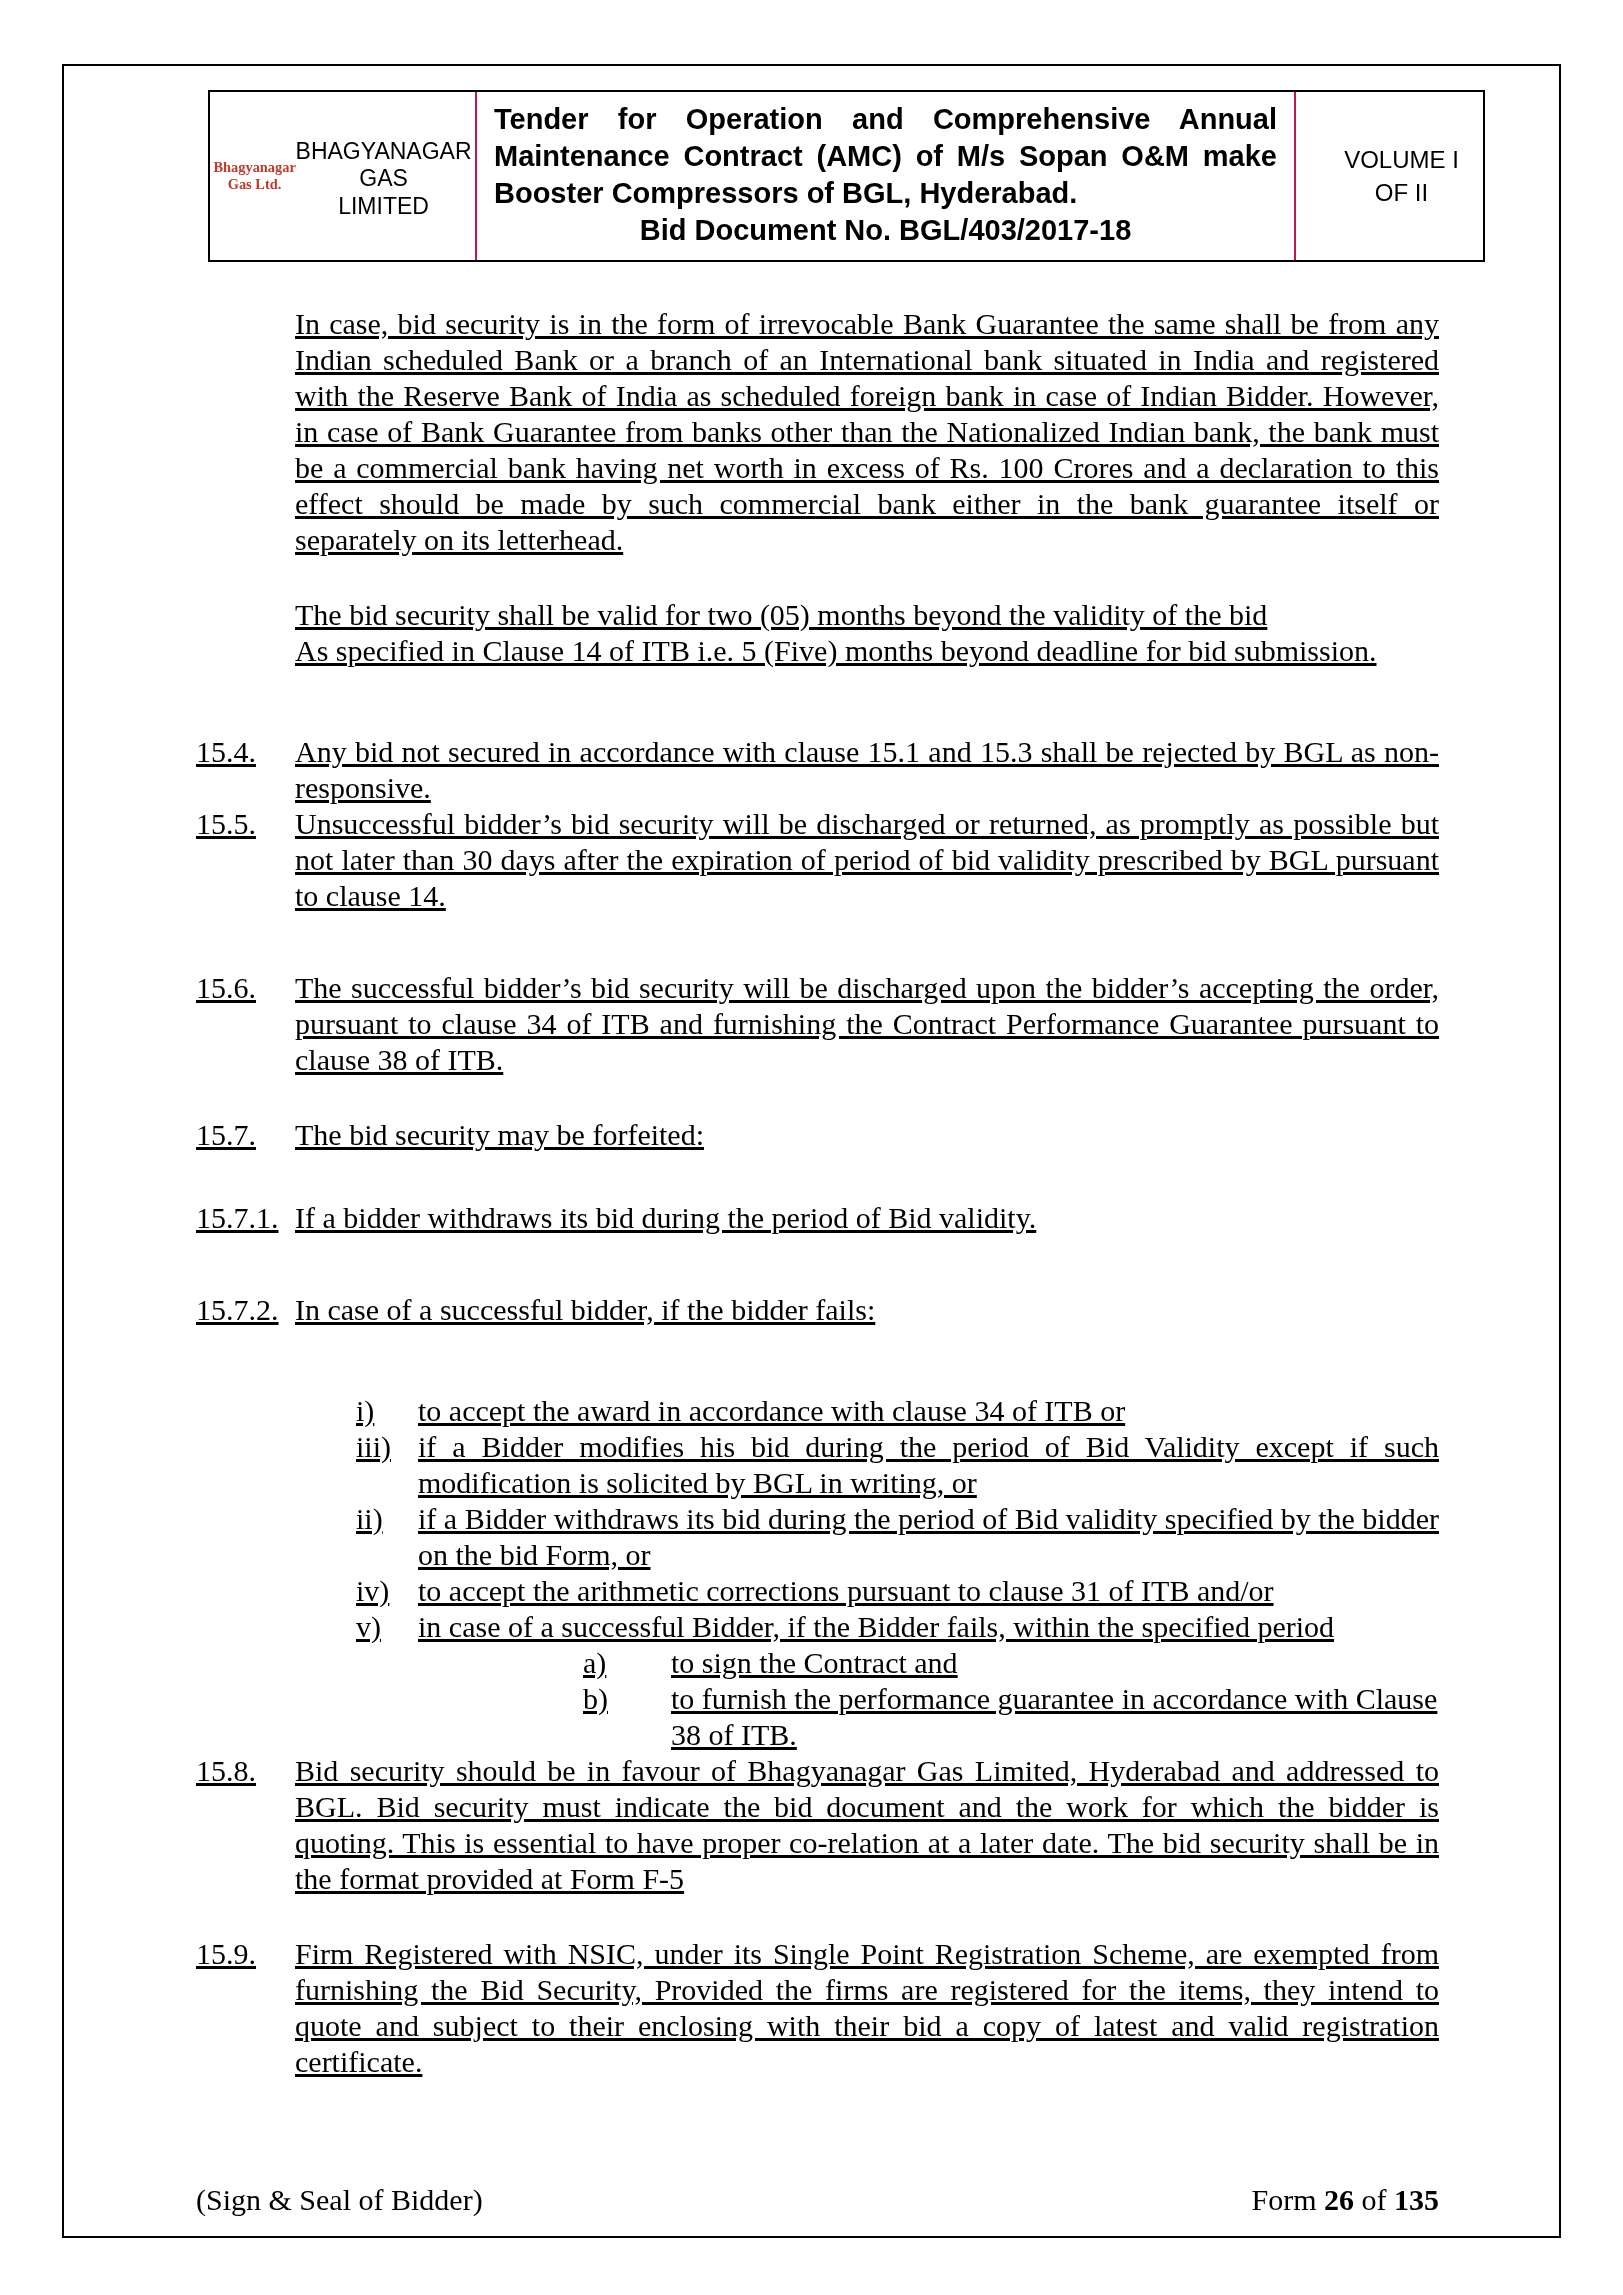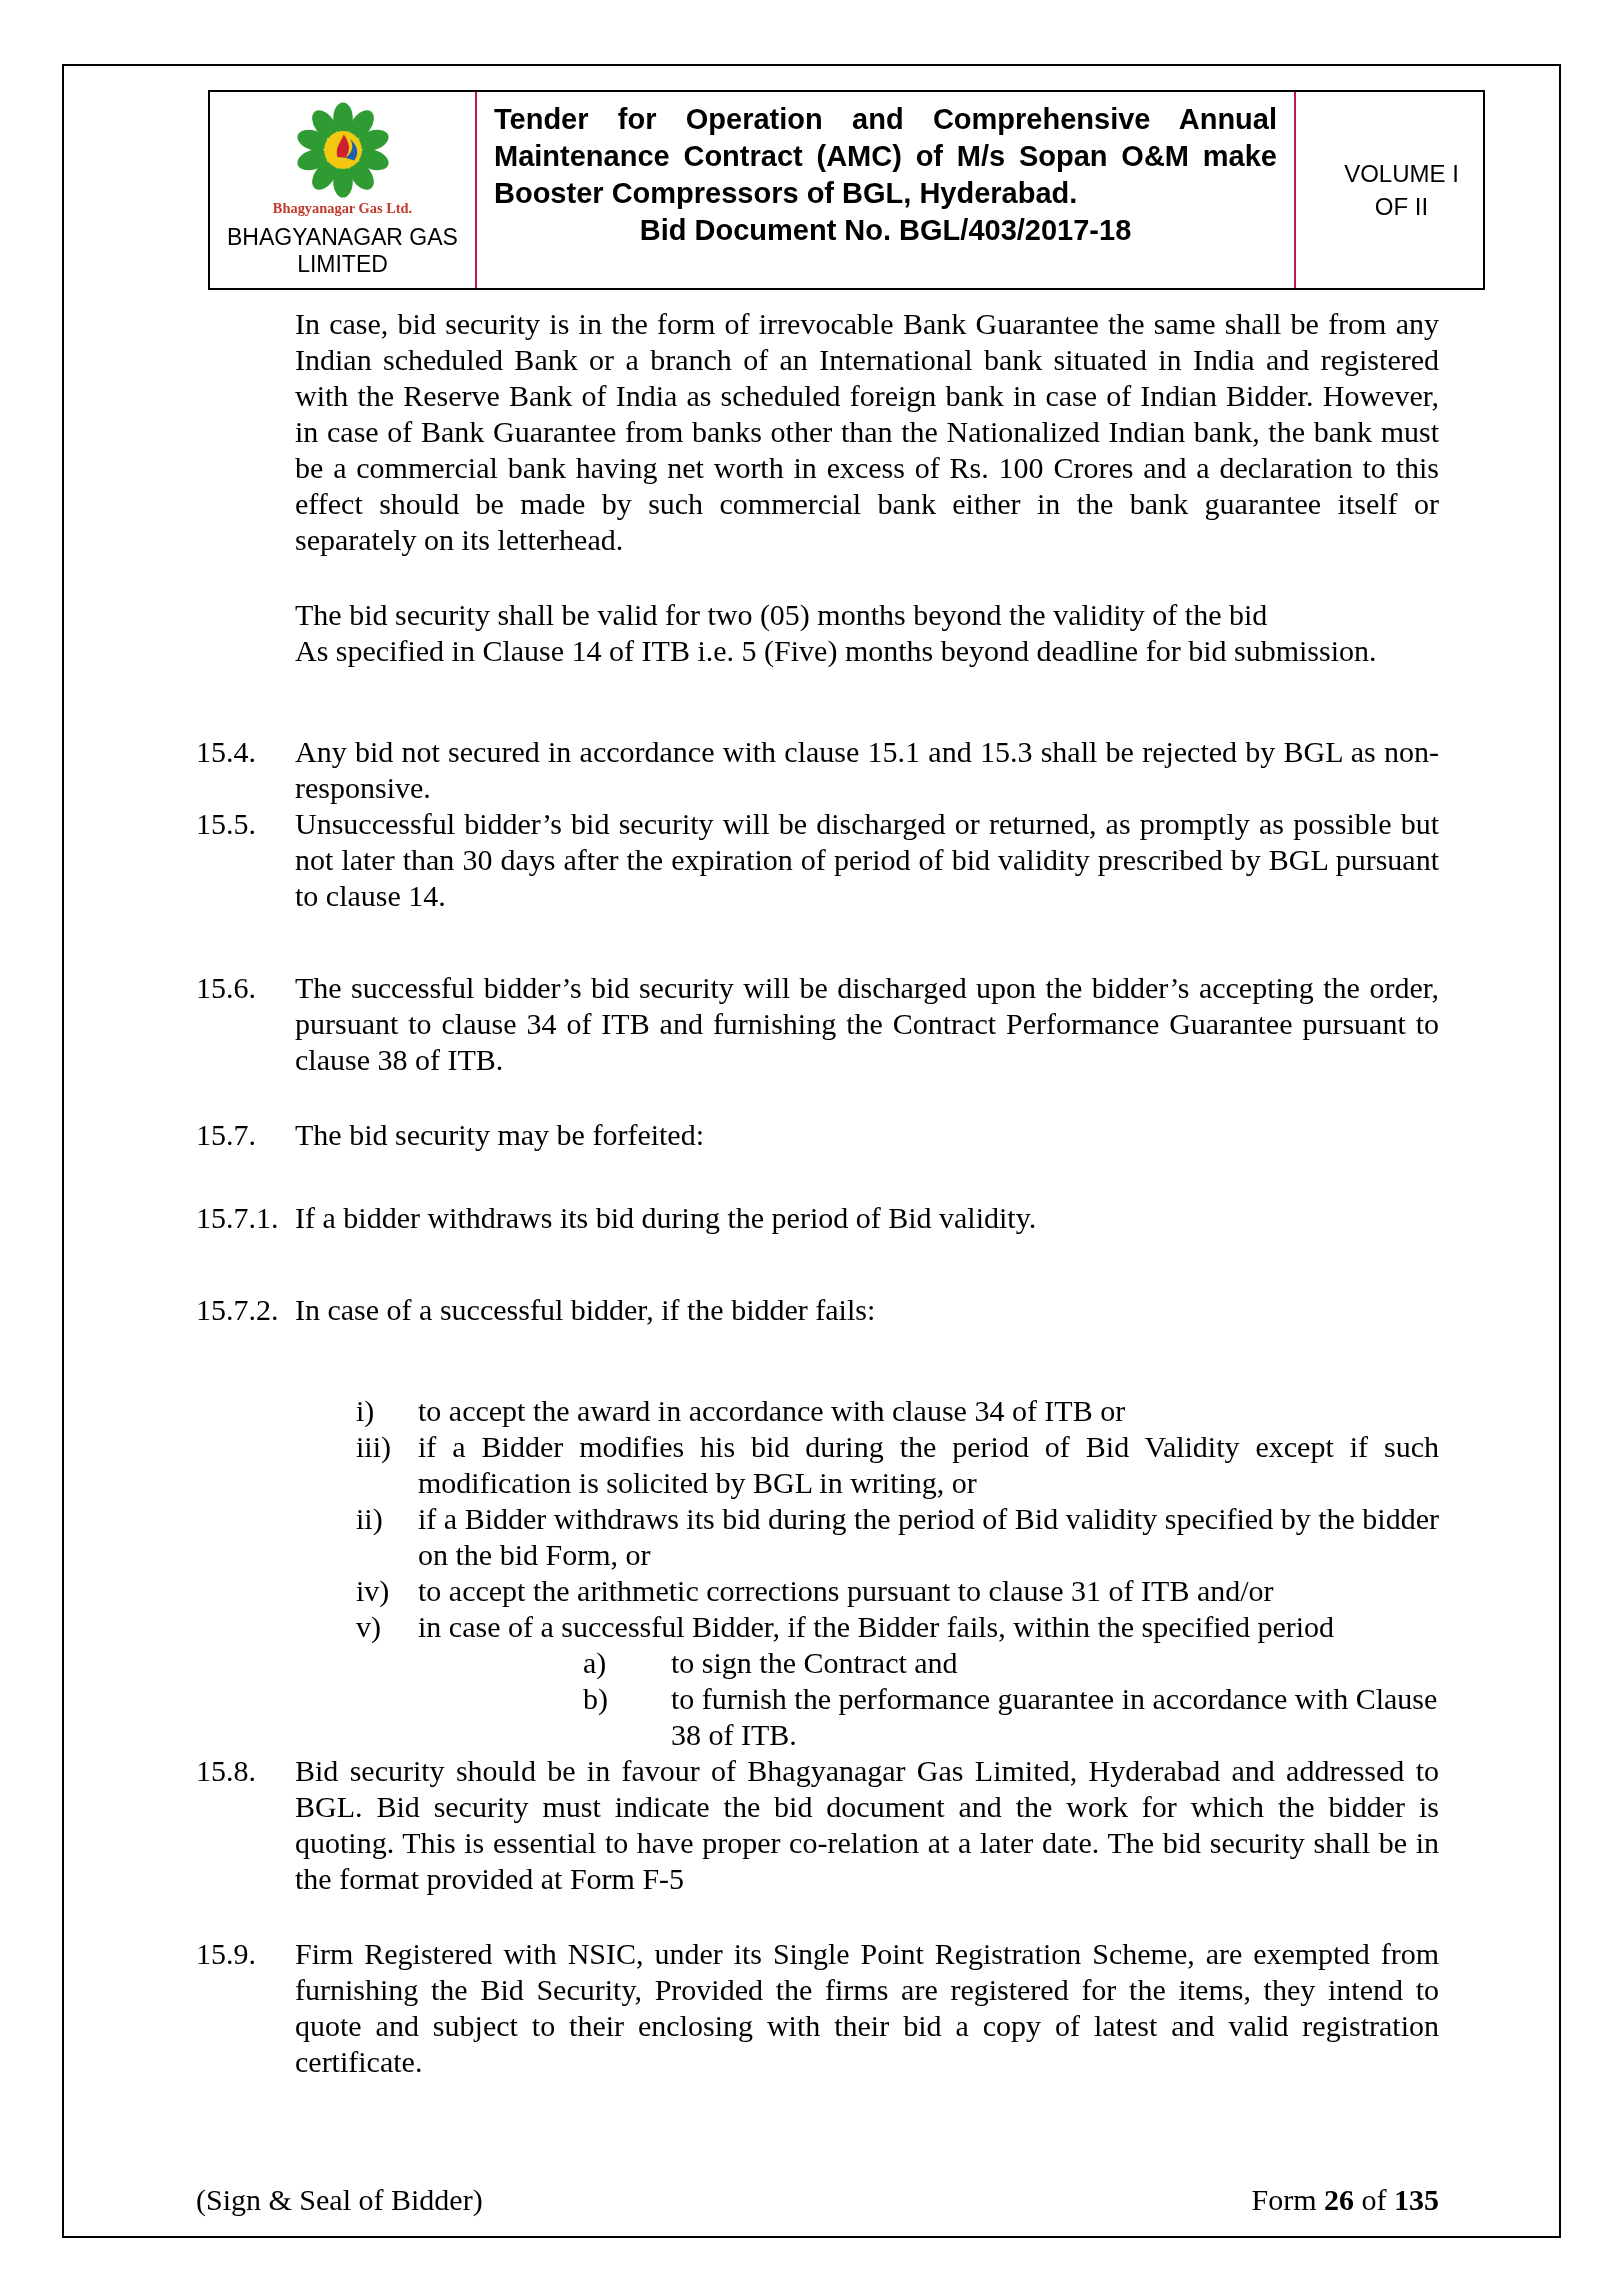--- a/index.html
+++ b/index.html
@@ -27,21 +27,21 @@
     align-items:stretch;
     border:2px solid #000;
     background:#fff;
   }
   .cell { border-right:2px solid #be185d; }
   .cell:last-child { border-right:none;padding-left:24px; }
 
   .logo-cell {
     width:267px;
     display:flex;
-    flex-direction:column;
+    flex-direction:row;
     align-items:center;
     justify-content:center;
     padding:9.2px 5.2px;
     text-align:center;
   }
   .logo-graphic { width:98px; height:98px; }
   .logo-caption {
     margin-top:1.3px;
     font-size:14.4px;
     line-height:17px;
@@ -79,20 +79,21 @@
     text-align:center;
   }
 
   
   .content {
     position:absolute;
     left:196px; top:306px;
     width:1243px;
     font-size:30px;
     line-height:36px;
+    text-decoration:underline;
   }
   .para { margin-left:99px; text-align:justify; }
   .para.left { text-align:left; }
 
   .clause { display:flex; }
   .clause > .num { flex:0 0 99px; }
   .clause > .txt { flex:1; text-align:justify; }
 
   .roman { display:flex; margin-left:160px; }
   .roman > .num { flex:0 0 62px; }

